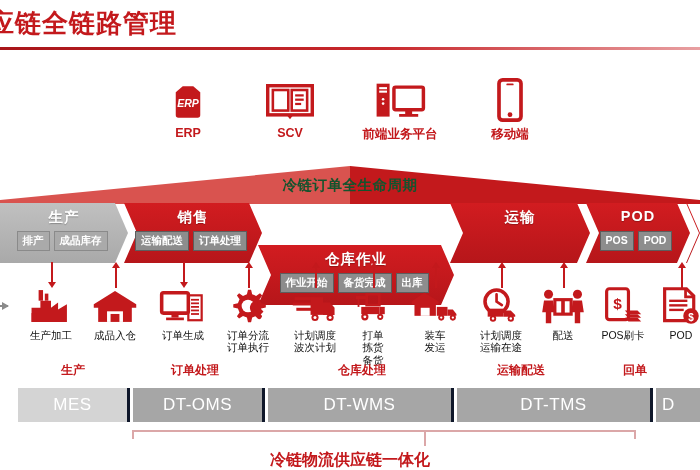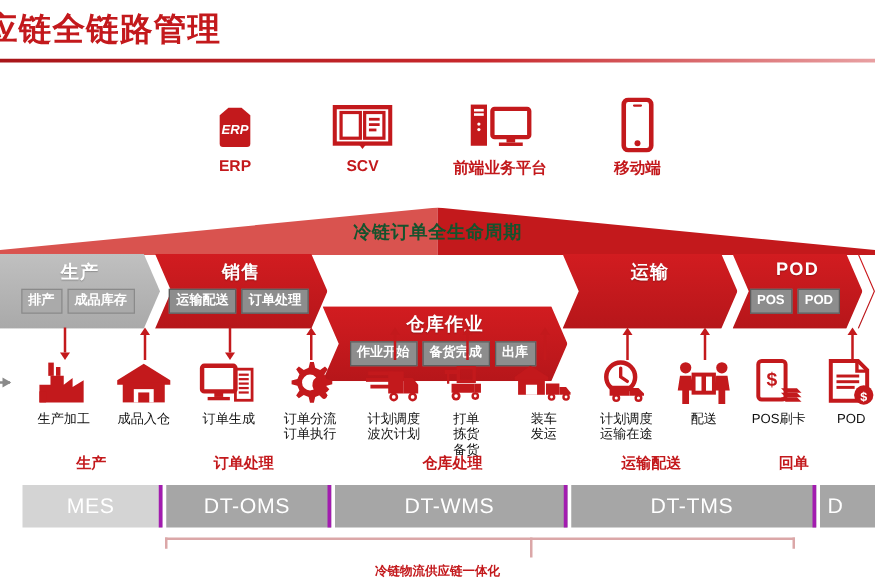--- a/index.html
+++ b/index.html
@@ -102,30 +102,30 @@
     position: absolute; text-align: center; font-size: 12px; font-weight: bold;
     color: #c3191c; white-space: nowrap;
   }
 
   
   .sysbar { position: absolute; left: 0; top: 388px; width: 700px; height: 34px; }
   .sysbox {
     position: absolute; top: 0; height: 34px;
     display: flex; align-items: center; justify-content: center;
     color: #ffffff; font-size: 17px; letter-spacing: .5px;
-    background: #a6a6a6; border-right: 3px solid #a21caf;
+    background: #a6a6a6; border-right: 3px solid #0f172a;
   }
   .sysbox.light { background: #d4d4d4; }
 
   
   .bracket { position: absolute; left: 0; top: 424px; width: 700px; height: 46px; }
   .bline { position: absolute; background: #dba7a8; }
   .btext {
     position: absolute; top: 26px; left: 0; width: 700px; text-align: center;
-    font-size: 10px; font-weight: bold; color: #c3191c; white-space: nowrap;
+    font-size: 16px; font-weight: bold; color: #c3191c; white-space: nowrap;
   }
 </style>
 </head>
 <body>
 
 <div id="stage">
 
   <div class="page-title">应链全链路管理</div>
   <div class="title-rule"></div>
 

